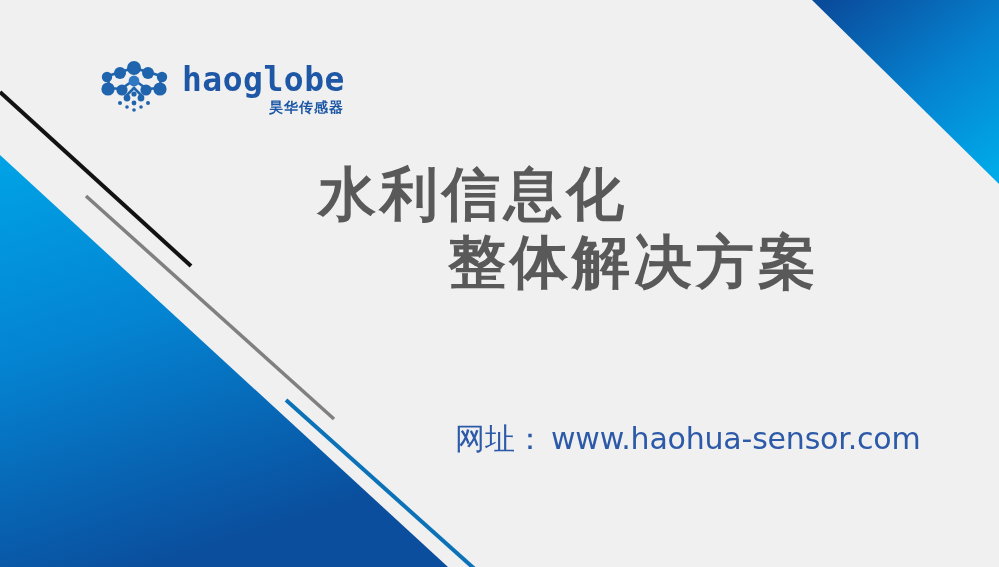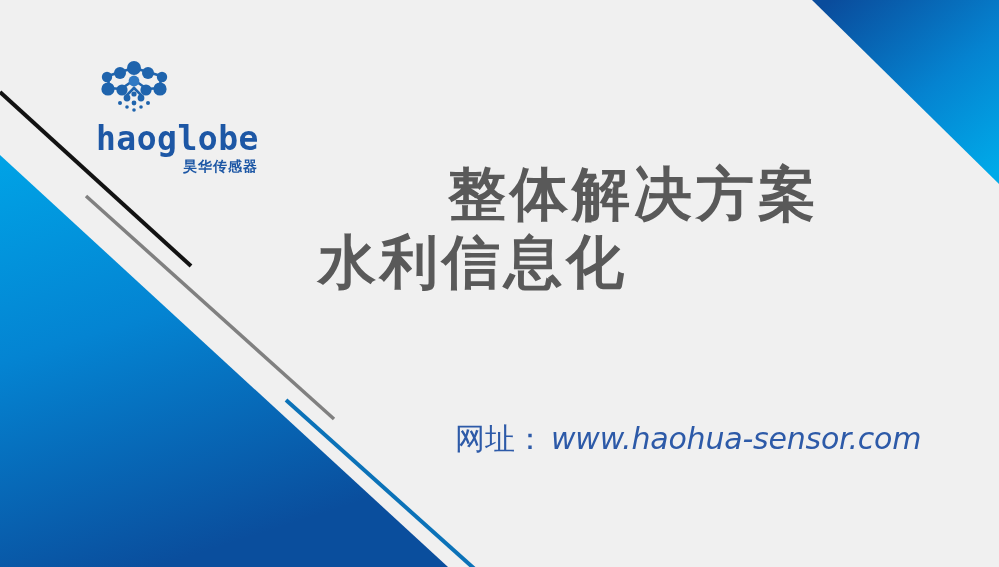--- a/index.html
+++ b/index.html
@@ -24,23 +24,22 @@
     height: 567px;
     pointer-events: none;
   }
 
   
   .logo-block {
     position: absolute;
     left: 96px;
     top: 58px;
     display: flex;
-    align-items: flex-start;
+    align-items: flex-end;
     gap: 8px;
-    flex-direction: column;
   }
   .logo-mark {
     width: 78px;
     height: 56px;
     display: block;
   }
   .logo-text {
     display: flex;
     flex-direction: column;
     align-items: flex-end;
@@ -98,21 +97,20 @@
     font-size: 30px;
     color: #2d5aa8;
     letter-spacing: 0px;
   }
   .url-value {
     font-family: "DejaVu Sans", sans-serif;
     font-size: 30px;
     color: #2d5aa8;
     margin-left: 6px;
     letter-spacing: -0.2px;
-    font-style: italic;
   }
 </style>
 </head>
 <body>
 
 <div id="slide">
 
   <svg class="shape-layer" viewBox="0 0 999 567">
     <defs>
       <linearGradient id="gradLeft" x1="0" y1="0" x2="0.35" y2="1">
@@ -178,22 +176,22 @@
         <circle cx="38" cy="52" r="1.8"></circle>
       </g>
     </svg>
     <div class="logo-text">
       <div class="logo-word">haoglobe</div>
       <div class="logo-sub">昊华传感器</div>
     </div>
   </div>
 
   <div class="title-block">
+    <div class="title-line title-line-1">水利信息化</div>
     <div class="title-line title-line-2">整体解决方案</div>
-    <div class="title-line title-line-1">水利信息化</div>
   </div>
 
   <div class="url-block">
     <span class="url-label">网址：</span>
     <span class="url-value">www.haohua-sensor.com</span>
   </div>
 
 </div>
 
 </body></html>

